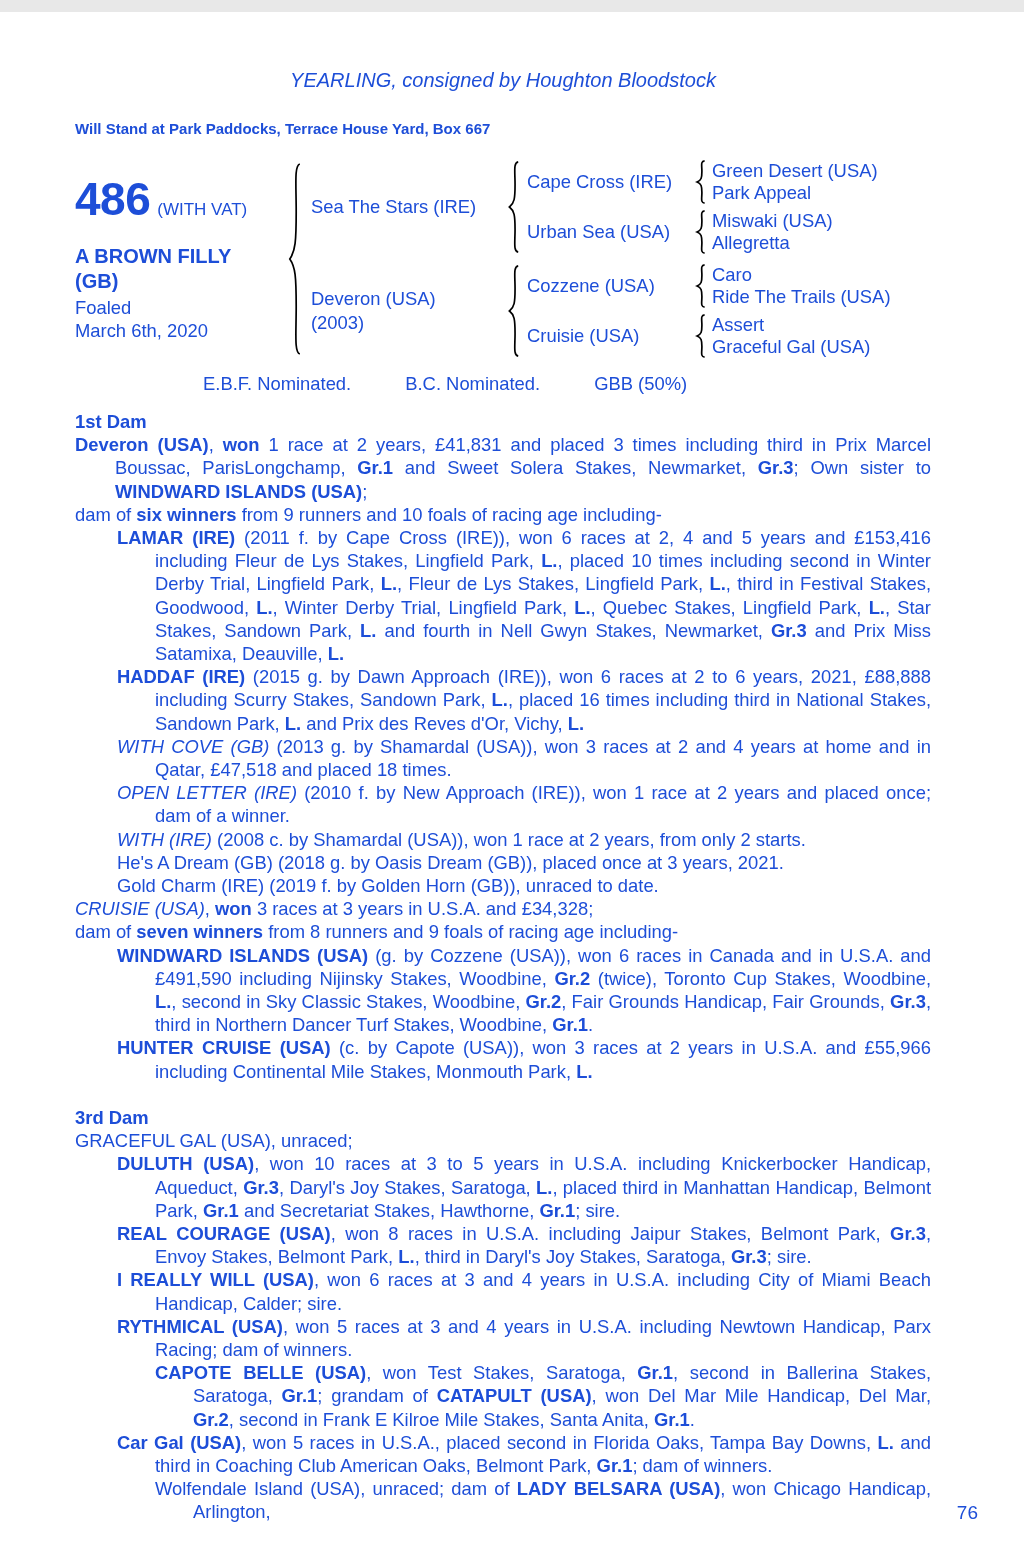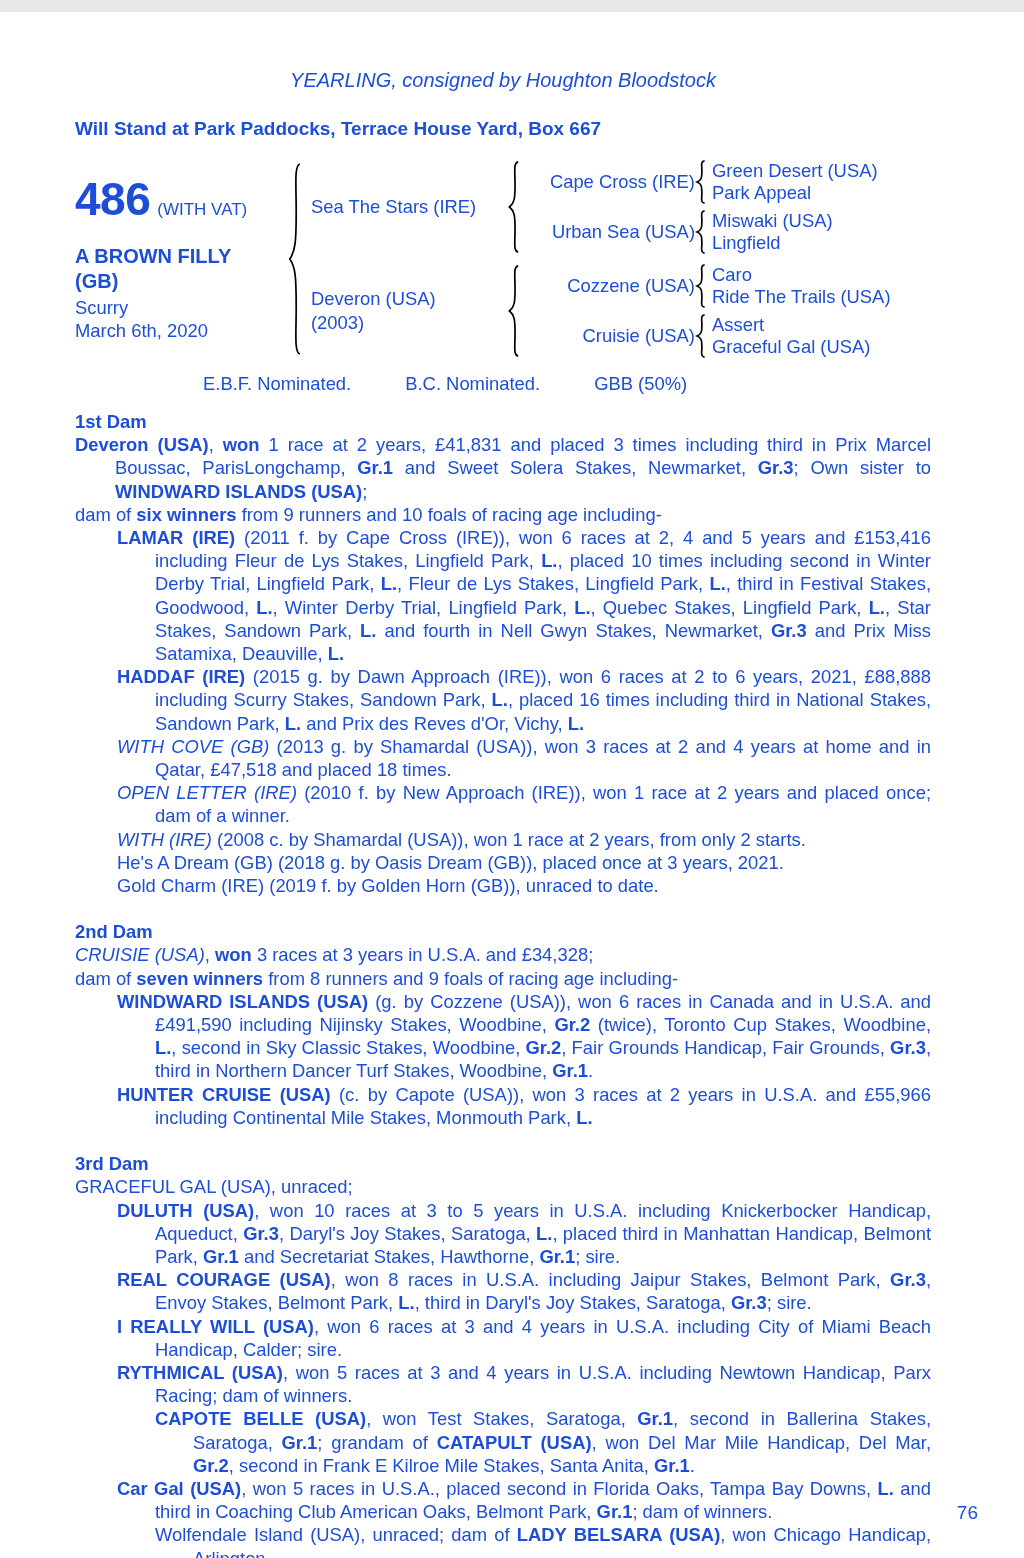--- a/index.html
+++ b/index.html
@@ -8,21 +8,21 @@
     width:1024px;height:1558px;
     box-sizing:border-box;
     padding:56px 93px 0 75px;
     background:#ffffff;
     color:#1d4ed8;
     font-family:"Liberation Sans", sans-serif;
     overflow:hidden;
     margin:12px auto;
   }
   .header-title{text-align:center;font-style:italic;font-size:20px;line-height:24px;}
-  .stand-line{font-weight:bold;font-size:19px;line-height:23px;margin-top:25px;}
+  .stand-line{font-weight:bold;font-size:15px;line-height:23px;margin-top:25px;}
 
   
   .ped-area{margin-top:20px;display:flex;align-items:flex-start;}
   .lot-info{width:212px;flex:0 0 auto;padding-top:12px;}
   .lot-row{white-space:nowrap;}
   .lot-number{font-size:46px;font-weight:bold;letter-spacing:-0.5px;}
   .vat{font-size:17px;margin-left:7px;}
   .horse-desc{margin-top:18px;font-weight:bold;font-size:20px;line-height:25px;}
   .foaled-label,.foaled-date{font-size:18.4px;line-height:23px;}
   .foaled-label{margin-top:2px;}
@@ -32,21 +32,21 @@
   .brace-lg{height:198px;width:16px;margin-right:8px;}
   .brace-md{height:94px;width:14px;margin-right:6px;}
   .brace-sm{height:44px;width:12px;margin-right:5px;}
   .gen1col{display:flex;flex-direction:column;}
   .gen1{display:flex;align-items:center;}
   .gen1 + .gen1{margin-top:10px;}
   .parent-cell{width:196px;flex:0 0 auto;font-size:18.4px;line-height:24px;white-space:nowrap;}
   .gen2col{display:flex;flex-direction:column;}
   .gen2{display:flex;align-items:center;}
   .gen2 + .gen2{margin-top:6px;}
-  .gp-cell{width:168px;flex:0 0 auto;font-size:18.4px;white-space:nowrap;text-align:right;}
+  .gp-cell{width:168px;flex:0 0 auto;font-size:18.4px;white-space:nowrap;}
   .ggcol{display:flex;flex-direction:column;justify-content:flex-end;}
   .gg{height:22px;line-height:22px;font-size:18.4px;white-space:nowrap;}
 
   .noms{display:flex;gap:54px;padding-left:128px;font-weight:normal;font-size:18.4px;line-height:23px;margin-top:14px;}
 
   
   .sections{margin-top:0;}
   .sec-heading{font-weight:bold;font-size:18.4px;line-height:23.2px;margin-top:23px;}
   .sections .sec-heading:first-child{margin-top:15px;}
   .para{font-size:18.4px;line-height:23.2px;text-align:justify;}
@@ -68,21 +68,21 @@
 
   <div class="ped-area">
     <div class="lot-info">
       <div class="lot-row">
         <span class="lot-number">486</span><span class="vat">(WITH VAT)</span>
       </div>
       <div class="horse-desc">
         <div>A BROWN FILLY</div>
         <div>(GB)</div>
       </div>
-      <div class="foaled-label">Scurry</div>
+      <div class="foaled-label">Foaled</div>
       <div class="foaled-date">March 6th, 2020</div>
     </div>
 
     <div class="tree">
       <svg class="brace brace-lg" viewBox="0 0 20 100" preserveAspectRatio="none">
           <path d="M16 2 C9 3 11.5 12 11.5 26 C11.5 41 10.5 46 3.5 50 C10.5 54 11.5 59 11.5 74 C11.5 88 9 97 16 98" fill="none" stroke="#000" stroke-width="1.7" vector-effect="non-scaling-stroke"></path>
         </svg>
       <div class="gen1col">
 
         <div class="gen1">
@@ -104,21 +104,21 @@
                 <div class="gg">Park Appeal</div>
               </div>
             </div>
             <div class="gen2">
               <div class="gp-cell">Urban Sea (USA)</div>
               <svg class="brace brace-sm" viewBox="0 0 20 100" preserveAspectRatio="none">
                   <path d="M16 2 C9 3 11.5 12 11.5 26 C11.5 41 10.5 46 3.5 50 C10.5 54 11.5 59 11.5 74 C11.5 88 9 97 16 98" fill="none" stroke="#000" stroke-width="1.7" vector-effect="non-scaling-stroke"></path>
                 </svg>
               <div class="ggcol">
                 <div class="gg">Miswaki (USA)</div>
-                <div class="gg">Lingfield</div>
+                <div class="gg">Allegretta</div>
               </div>
             </div>
           </div>
         </div>
 
         <div class="gen1">
           <div class="parent-cell">
             <div>Deveron (USA)</div>
             <div>(2003)</div>
           </div>
@@ -163,21 +163,20 @@
       <div class="sec-heading">1st Dam</div>
       <div class="para d"><span class="b ">Deveron (USA)</span><span class="">, </span><span class="b ">won</span><span class=""> 1 race at 2 years, £41,831 and placed 3 times including third in Prix Marcel Boussac, ParisLongchamp, </span><span class="b ">Gr.1</span><span class=""> and Sweet Solera Stakes, Newmarket, </span><span class="b ">Gr.3</span><span class="">; Own sister to </span><span class="b ">WINDWARD ISLANDS (USA)</span><span class="">;</span></div>
       <div class="para d"><span class="">dam of </span><span class="b ">six winners</span><span class=""> from 9 runners and 10 foals of racing age including-</span></div>
       <div class="para p1"><span class="b ">LAMAR (IRE)</span><span class=""> (2011 f. by Cape Cross (IRE)), won 6 races at 2, 4 and 5 years and £153,416 including Fleur de Lys Stakes, Lingfield Park, </span><span class="b ">L.</span><span class="">, placed 10 times including second in Winter Derby Trial, Lingfield Park, </span><span class="b ">L.</span><span class="">, Fleur de Lys Stakes, Lingfield Park, </span><span class="b ">L.</span><span class="">, third in Festival Stakes, Goodwood, </span><span class="b ">L.</span><span class="">, Winter Derby Trial, Lingfield Park, </span><span class="b ">L.</span><span class="">, Quebec Stakes, Lingfield Park, </span><span class="b ">L.</span><span class="">, Star Stakes, Sandown Park, </span><span class="b ">L.</span><span class=""> and fourth in Nell Gwyn Stakes, Newmarket, </span><span class="b ">Gr.3</span><span class=""> and Prix Miss Satamixa, Deauville, </span><span class="b ">L.</span></div>
       <div class="para p1"><span class="b ">HADDAF (IRE)</span><span class=""> (2015 g. by Dawn Approach (IRE)), won 6 races at 2 to 6 years, 2021, £88,888 including Scurry Stakes, Sandown Park, </span><span class="b ">L.</span><span class="">, placed 16 times including third in National Stakes, Sandown Park, </span><span class="b ">L.</span><span class=""> and Prix des Reves d'Or, Vichy, </span><span class="b ">L.</span></div>
       <div class="para p1"><span class="i">WITH COVE (GB)</span><span class=""> (2013 g. by Shamardal (USA)), won 3 races at 2 and 4 years at home and in Qatar, £47,518 and placed 18 times.</span></div>
       <div class="para p1"><span class="i">OPEN LETTER (IRE)</span><span class=""> (2010 f. by New Approach (IRE)), won 1 race at 2 years and placed once; dam of a winner.</span></div>
       <div class="para p1"><span class="i">WITH (IRE)</span><span class=""> (2008 c. by Shamardal (USA)), won 1 race at 2 years, from only 2 starts.</span></div>
       <div class="para p1"><span class="">He's A Dream (GB) (2018 g. by Oasis Dream (GB)), placed once at 3 years, 2021.</span></div>
       <div class="para p1"><span class="">Gold Charm (IRE) (2019 f. by Golden Horn (GB)), unraced to date.</span></div>
-      <div class="sec-heading">2nd Dam</div>
       <div class="para d"><span class="i">CRUISIE (USA)</span><span class="">, </span><span class="b ">won</span><span class=""> 3 races at 3 years in U.S.A. and £34,328;</span></div>
       <div class="para d"><span class="">dam of </span><span class="b ">seven winners</span><span class=""> from 8 runners and 9 foals of racing age including-</span></div>
       <div class="para p1"><span class="b ">WINDWARD ISLANDS (USA)</span><span class=""> (g. by Cozzene (USA)), won 6 races in Canada and in U.S.A. and £491,590 including Nijinsky Stakes, Woodbine, </span><span class="b ">Gr.2</span><span class=""> (twice), Toronto Cup Stakes, Woodbine, </span><span class="b ">L.</span><span class="">, second in Sky Classic Stakes, Woodbine, </span><span class="b ">Gr.2</span><span class="">, Fair Grounds Handicap, Fair Grounds, </span><span class="b ">Gr.3</span><span class="">, third in Northern Dancer Turf Stakes, Woodbine, </span><span class="b ">Gr.1</span><span class="">.</span></div>
       <div class="para p1"><span class="b ">HUNTER CRUISE (USA)</span><span class=""> (c. by Capote (USA)), won 3 races at 2 years in U.S.A. and £55,966 including Continental Mile Stakes, Monmouth Park, </span><span class="b ">L.</span></div>
       <div class="sec-heading">3rd Dam</div>
       <div class="para d"><span class="">GRACEFUL GAL (USA), unraced;</span></div>
       <div class="para p1"><span class="b ">DULUTH (USA)</span><span class="">, won 10 races at 3 to 5 years in U.S.A. including Knickerbocker Handicap, Aqueduct, </span><span class="b ">Gr.3</span><span class="">, Daryl's Joy Stakes, Saratoga, </span><span class="b ">L.</span><span class="">, placed third in Manhattan Handicap, Belmont Park, </span><span class="b ">Gr.1</span><span class=""> and Secretariat Stakes, Hawthorne, </span><span class="b ">Gr.1</span><span class="">; sire.</span></div>
       <div class="para p1"><span class="b ">REAL COURAGE (USA)</span><span class="">, won 8 races in U.S.A. including Jaipur Stakes, Belmont Park, </span><span class="b ">Gr.3</span><span class="">, Envoy Stakes, Belmont Park, </span><span class="b ">L.</span><span class="">, third in Daryl's Joy Stakes, Saratoga, </span><span class="b ">Gr.3</span><span class="">; sire.</span></div>
       <div class="para p1"><span class="b ">I REALLY WILL (USA)</span><span class="">, won 6 races at 3 and 4 years in U.S.A. including City of Miami Beach Handicap, Calder; sire.</span></div>
       <div class="para p1"><span class="b ">RYTHMICAL (USA)</span><span class="">, won 5 races at 3 and 4 years in U.S.A. including Newtown Handicap, Parx Racing; dam of winners.</span></div>

